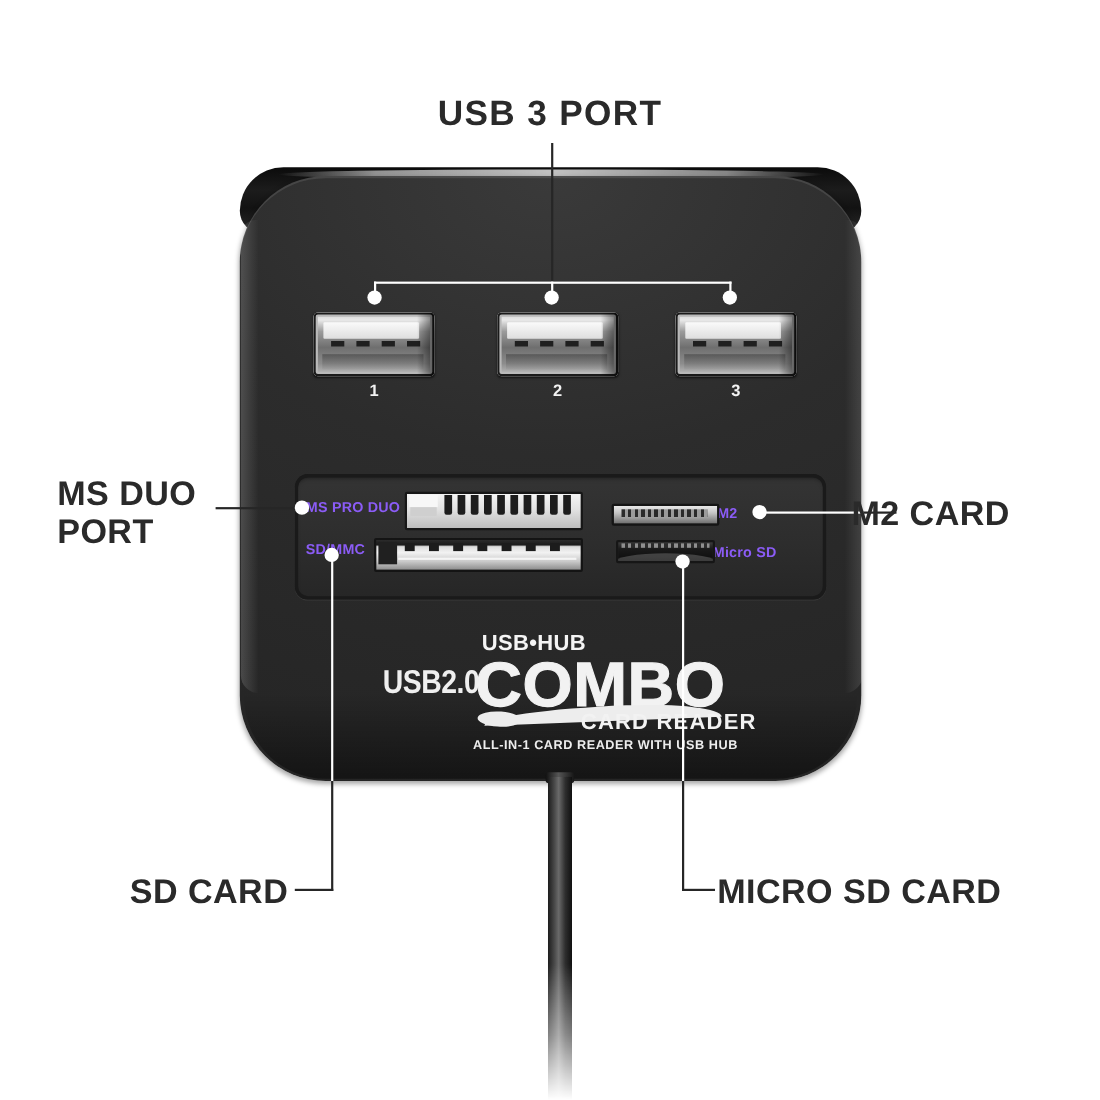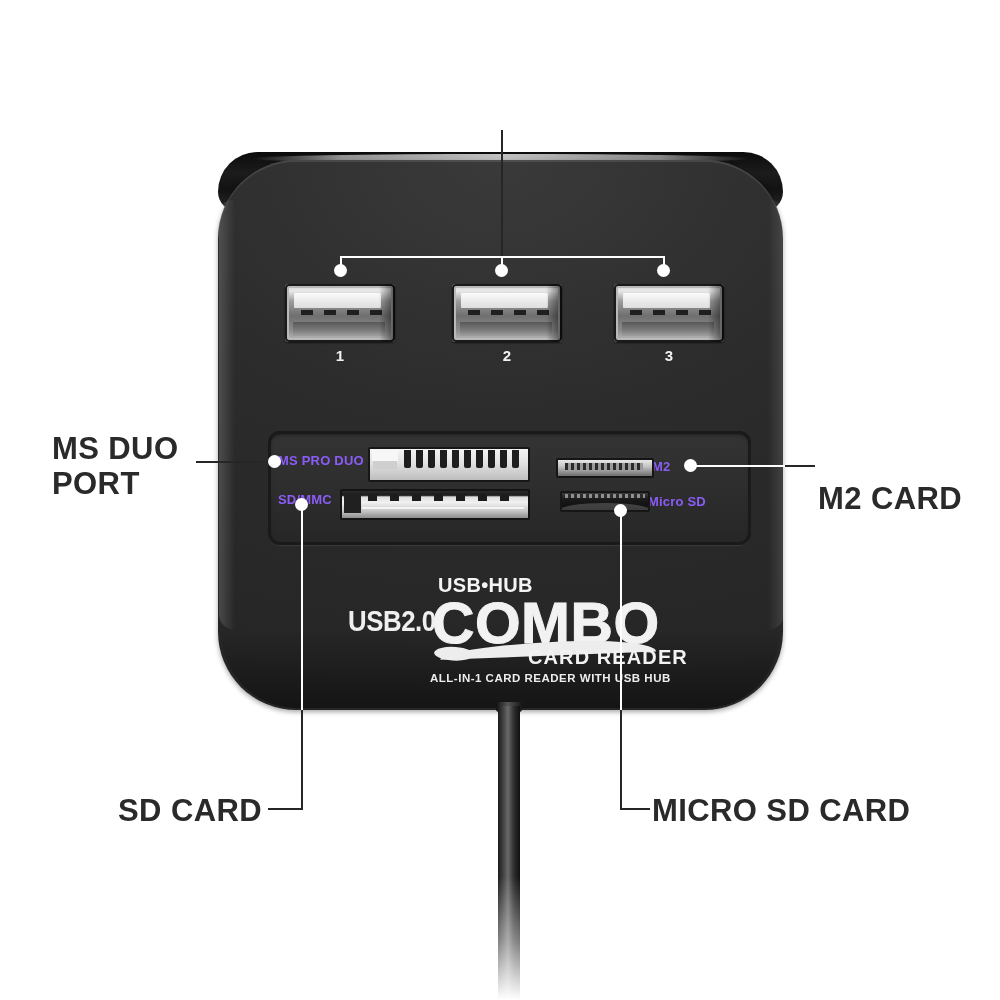--- a/index.html
+++ b/index.html
@@ -38,21 +38,21 @@
     width: 1000px;
     text-align: center;
     font-size: 32px;
     letter-spacing: 1.2px;
   }
   #callout-msduo {
     left: 52px; top: 432px;
     text-align: left;
   }
   #callout-m2 {
-    left: 818px; top: 450px; margin-top: 32px;
+    left: 774px; top: 450px;
   }
   #callout-sd {
     left: 118px; top: 794px;
   }
   #callout-microsd {
     left: 652px; top: 794px;
   }
 
   
   .lead-dark {
@@ -551,19 +551,20 @@
   <div class="lead-light" style="left:301px; top:504px; width:2px; height:206px;"></div>
   <div class="lead-dark" style="left:301px; top:710px; width:2px; height:100px;"></div>
   <div class="lead-dark" style="left:268px; top:808px; width:35px; height:2px;"></div>
   <div class="dot" style="left:295px; top:498px;"></div>
 
   <div class="lead-light" style="left:620px; top:510px; width:2px; height:200px;"></div>
   <div class="lead-dark" style="left:620px; top:710px; width:2px; height:100px;"></div>
   <div class="lead-dark" style="left:620px; top:808px; width:30px; height:2px;"></div>
   <div class="dot" style="left:614px; top:504px;"></div>
 
+  <div class="callout" id="callout-usb3">USB 3  PORT</div>
   <div class="callout" id="callout-msduo">MS DUO
 PORT</div>
   <div class="callout" id="callout-m2">M2 CARD</div>
   <div class="callout" id="callout-microsd">MICRO SD CARD</div>
   <div class="callout" id="callout-sd">SD CARD</div>
 
 </div>
 
 </body></html>

